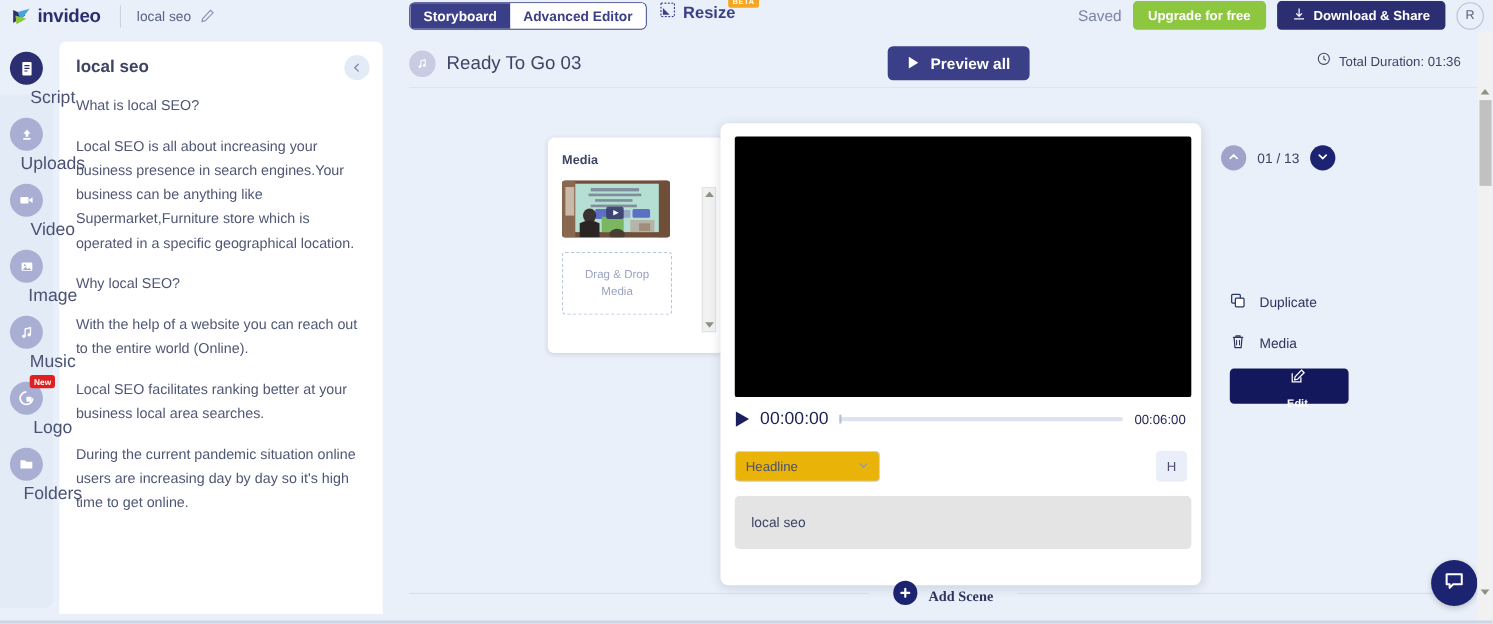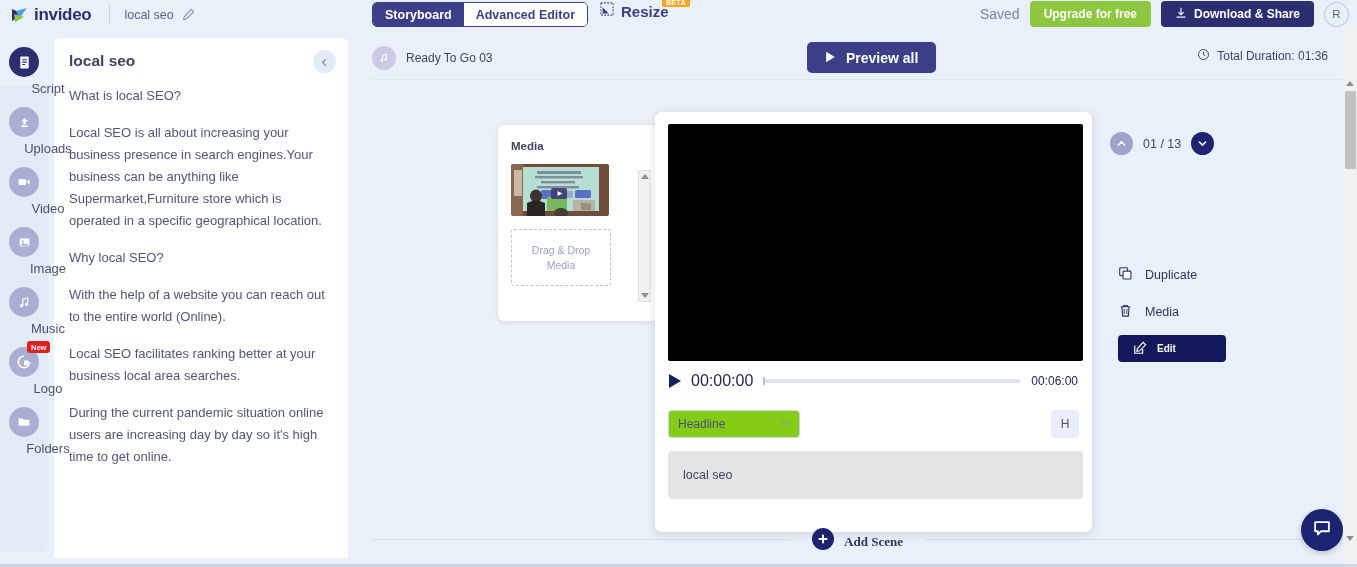--- a/index.html
+++ b/index.html
@@ -73,21 +73,21 @@
   .rail-inner { position:absolute; left:0; top:57px; width:48px; bottom:14px; background:#e3ebf7; border-radius: 0 8px 8px 0;}
   .rail-item {
     position: relative; width: 48px; display: flex; flex-direction: column;
     align-items: center; cursor: pointer; padding-top: 10px; z-index: 2;
   }
   .rail-circle {
     width: 30px; height: 30px; border-radius: 50%;
     background: #a9aed3; display: flex; align-items: center; justify-content: center;
   }
   .rail-circle.active { background: #2b2e70; }
-  .rail-label { font-size: 13px; color: #4a5173; margin-top: 4px; margin-left: 48px; }
+  .rail-label { font-size: 16px; color: #4a5173; margin-top: 4px; margin-left: 48px; }
   .new-badge {
     position: absolute; top: 4px; left: 27px; background: #e02020; color: #fff;
     font-size: 7.5px; font-weight: bold; padding: 1.5px 4px; border-radius: 3px;
   }
 
   
   .script-panel {
     position: absolute; left: 54px; top: 38px; width: 294px; height: 520px;
     background: #fff; border-radius: 6px 6px 0 0; overflow: hidden;
   }
@@ -108,21 +108,21 @@
 
   .toolbar2 {
     position: absolute; left: 24px; top: 9px; right: 12px; height: 40px;
     display: flex; align-items: center;
   }
   .audio-chip { display: flex; align-items: center; gap: 10px; cursor: pointer; }
   .audio-circle {
     width: 24px; height: 24px; border-radius: 50%; background: #c9cbe2;
     display: flex; align-items: center; justify-content: center;
   }
-  .audio-name { font-size: 12px; color: #3d4464; }
+  .audio-name { font-size: 17px; color: #3d4464; }
   .btn-preview {
     position: absolute; left: 435px; top: 4px;
     background: #3b3f87; color: #fff; font-size: 14px; font-weight: bold;
     height: 31px; padding: 0 18px; border-radius: 5px; border: none; cursor: pointer;
     display: flex; align-items: center; gap: 10px; font-family: "Liberation Sans", sans-serif;
   }
   .duration-wrap { position: absolute; right: 17px; top: 9px; display: flex; align-items: center; gap: 7px; }
   .duration-txt { font-size: 12px; color: #3d4464; }
 
   
@@ -163,21 +163,21 @@
   .video-frame { width: 415px; height: 237px; background: #000; border-radius: 2px; }
   .player-bar { display: flex; align-items: center; margin-top: 11px; padding: 0 1px; gap: 10px; }
   .play-tri { width:0;height:0;border-top:7px solid transparent;border-bottom:7px solid transparent;border-left:12px solid #1a1f5e; cursor:pointer;}
   .time-cur { font-size: 16px; color: #1c2350; font-family: "Liberation Sans", sans-serif; }
   .track { flex: 1; height: 4px; background: #dde4f0; border-radius: 2px; position: relative; cursor: pointer;}
   .track-knob { position:absolute; left:0; top:-2px; width:2px; height:8px; background:#b6c0d6; }
   .time-end { font-size: 12px; color: #1c2350; }
   .select-row { display: flex; align-items: center; margin-top: 20px; }
   .headline-select {
     width: 132px; height: 28px; border: 1px solid #ccd4e6; border-radius: 4px;
-    background: #84cc16; display: flex; align-items: center; justify-content: space-between;
+    background: #eab308; display: flex; align-items: center; justify-content: space-between;
     padding: 0 9px; cursor: pointer;
   }
   .headline-select span { font-size: 12px; color: #4a5173; }
   .h-badge {
     margin-left: auto; width: 28px; height: 28px; background: #e9eef8; border-radius: 4px;
     display: flex; align-items: center; justify-content: center;
     font-size: 12px; color: #4a5173; cursor: pointer;
   }
   .text-block {
     margin-top: 13px; width: 415px; height: 48px; background: #e4e4e4; border-radius: 4px;
@@ -194,24 +194,25 @@
   .nav-up { background: #9fa3c9; }
   .nav-dn { background: #1c2370; }
   .scene-count { font-size: 12.5px; color: #3d4464; }
 
   .action-list { position: absolute; left: 770px; top: 232px; }
   .action-item {
     display: flex; align-items: center; gap: 12px; height: 28px;
     font-size: 12.5px; color: #2d3560; cursor: pointer; margin-bottom: 9px;
   }
   .btn-edit {
-    margin-top: 6px; width: 108px; height: 27px; background: #13185c; color: #fff;
+    margin-top: 6px; width: 108px; height: 32px; background: #13185c; color: #fff;
     border: none; border-radius: 4px; font-size: 10px; font-weight: bold; cursor: pointer;
     display: flex; align-items: center; gap: 10px; padding-left: 15px;
     font-family: "Liberation Sans", sans-serif;
+    flex-direction: column;
   }
 
   
   .add-scene-row {
     position: absolute; left: 24px; right: 14px; top: 495px; height: 30px;
     display: flex; align-items: center; justify-content: center; gap: 0;
   }
   .asr-line { flex: 1; height: 1px; background: #d5ddec; }
   .add-scene-btn {
     display: flex; align-items: flex-end; gap: 10px; cursor: pointer; padding: 0 22px; font-family: Liberation Serif, serif;

